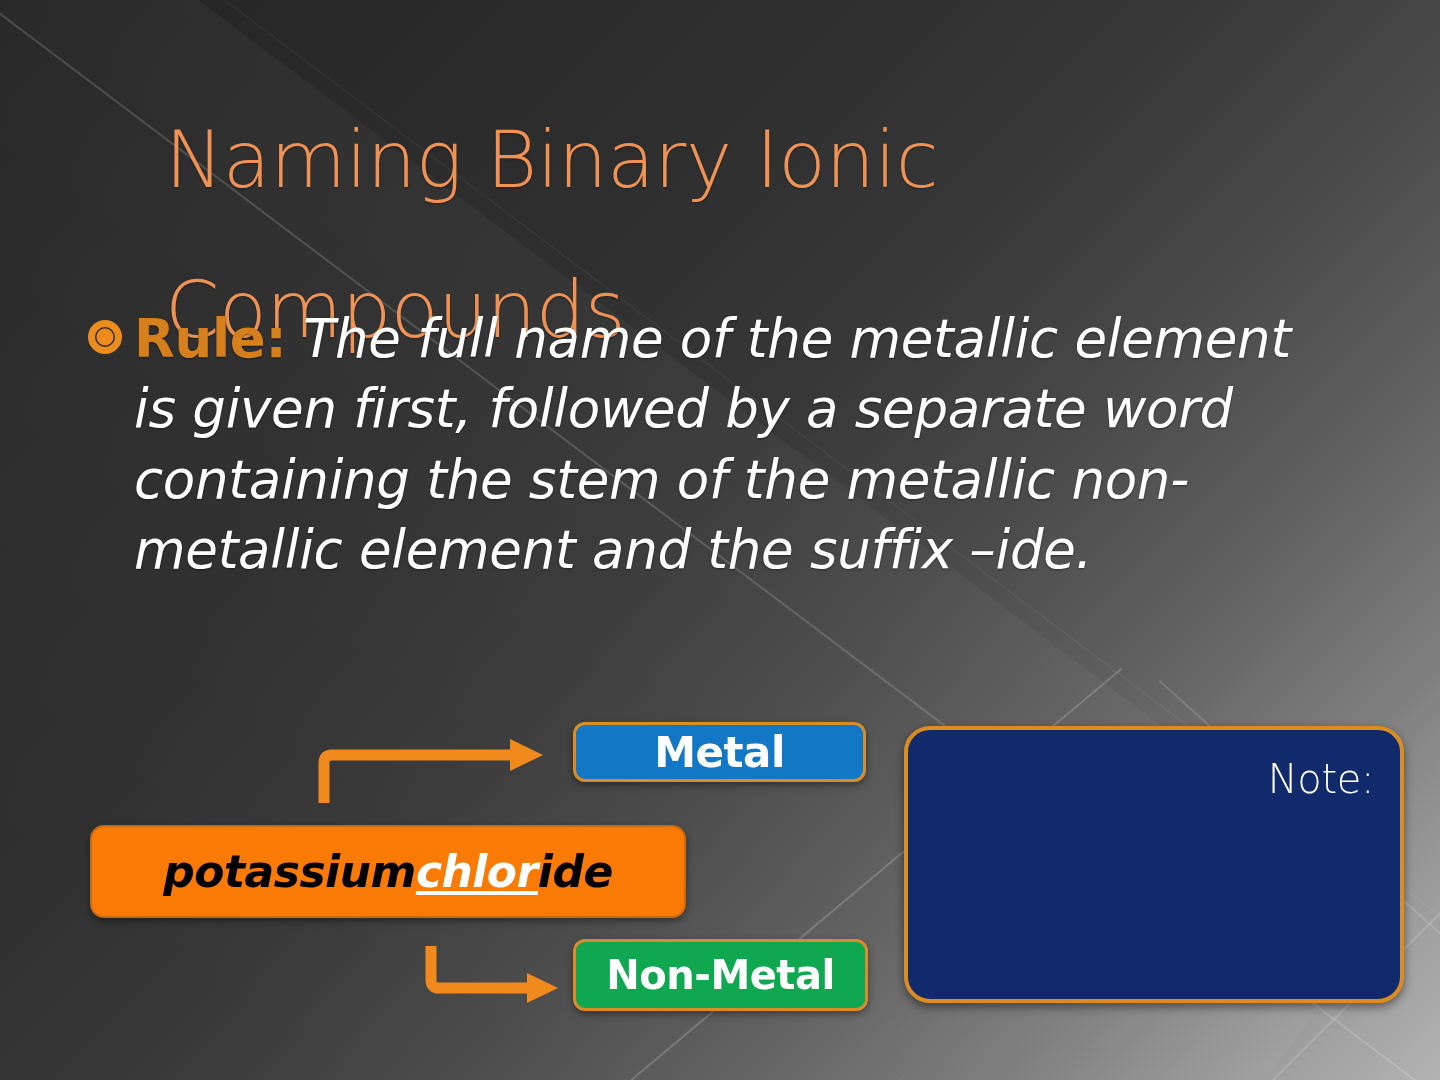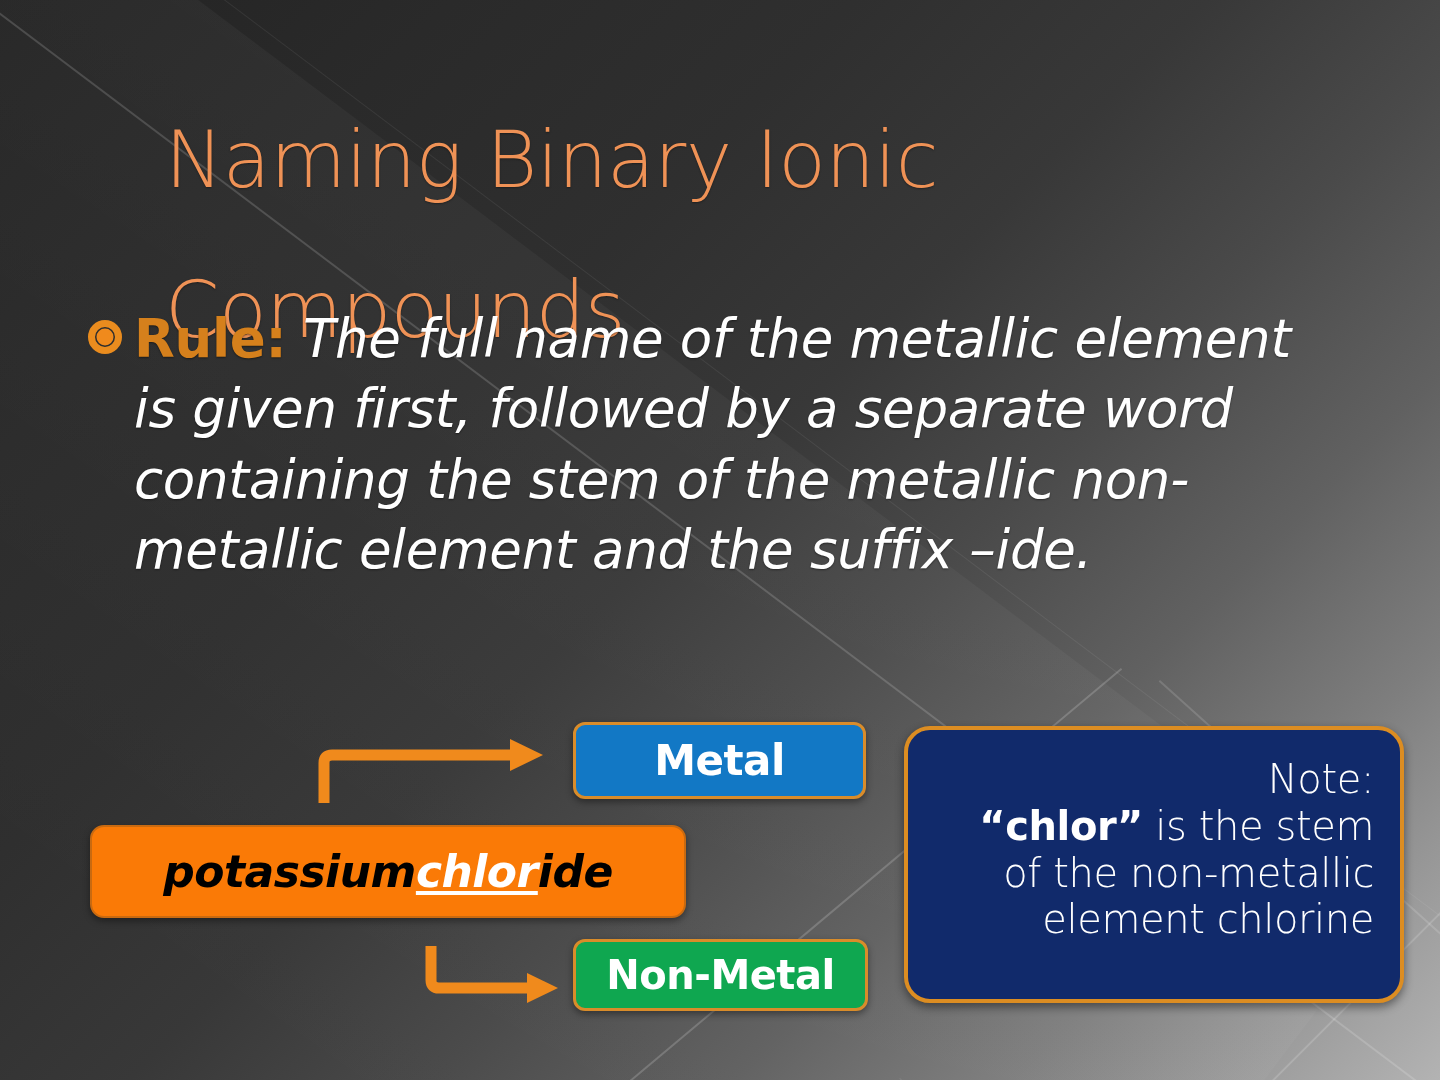--- a/index.html
+++ b/index.html
@@ -144,21 +144,21 @@
     border-radius:12px;
     border:3px solid #d98c2a;
     display:flex;
     align-items:center;
     justify-content:center;
     box-shadow:0 3px 7px rgba(0,0,0,0.4);
     font-weight:bold;
   }
   #chip-metal {
     left:573px; top:722px;
-    width:293px; height:77px;
+    width:293px; height:60px;
     background:#1278c5;
     color:#fff;
     font-size:42px;
     font-family:"DejaVu Sans", sans-serif;
     letter-spacing:-0.5px;
   }
   #chip-nonmetal {
     left:573px; top:939px;
     width:295px; height:72px;
     background:#0fa750;
@@ -254,16 +254,15 @@
       <span class="stem">chlor</span>
       <span class="plain">ide</span>
   </div>
 
   <div id="chip-nonmetal" class="chip">
     <span>Non-Metal</span>
   </div>
 
   <div id="note-card">
     <div>Note:</div>
-    <div><span class="nb">“chlor”</span><span> is the stem of the non-metallic element chlorine</span></div>
   </div>
 
 </div>
 
 </body></html>

